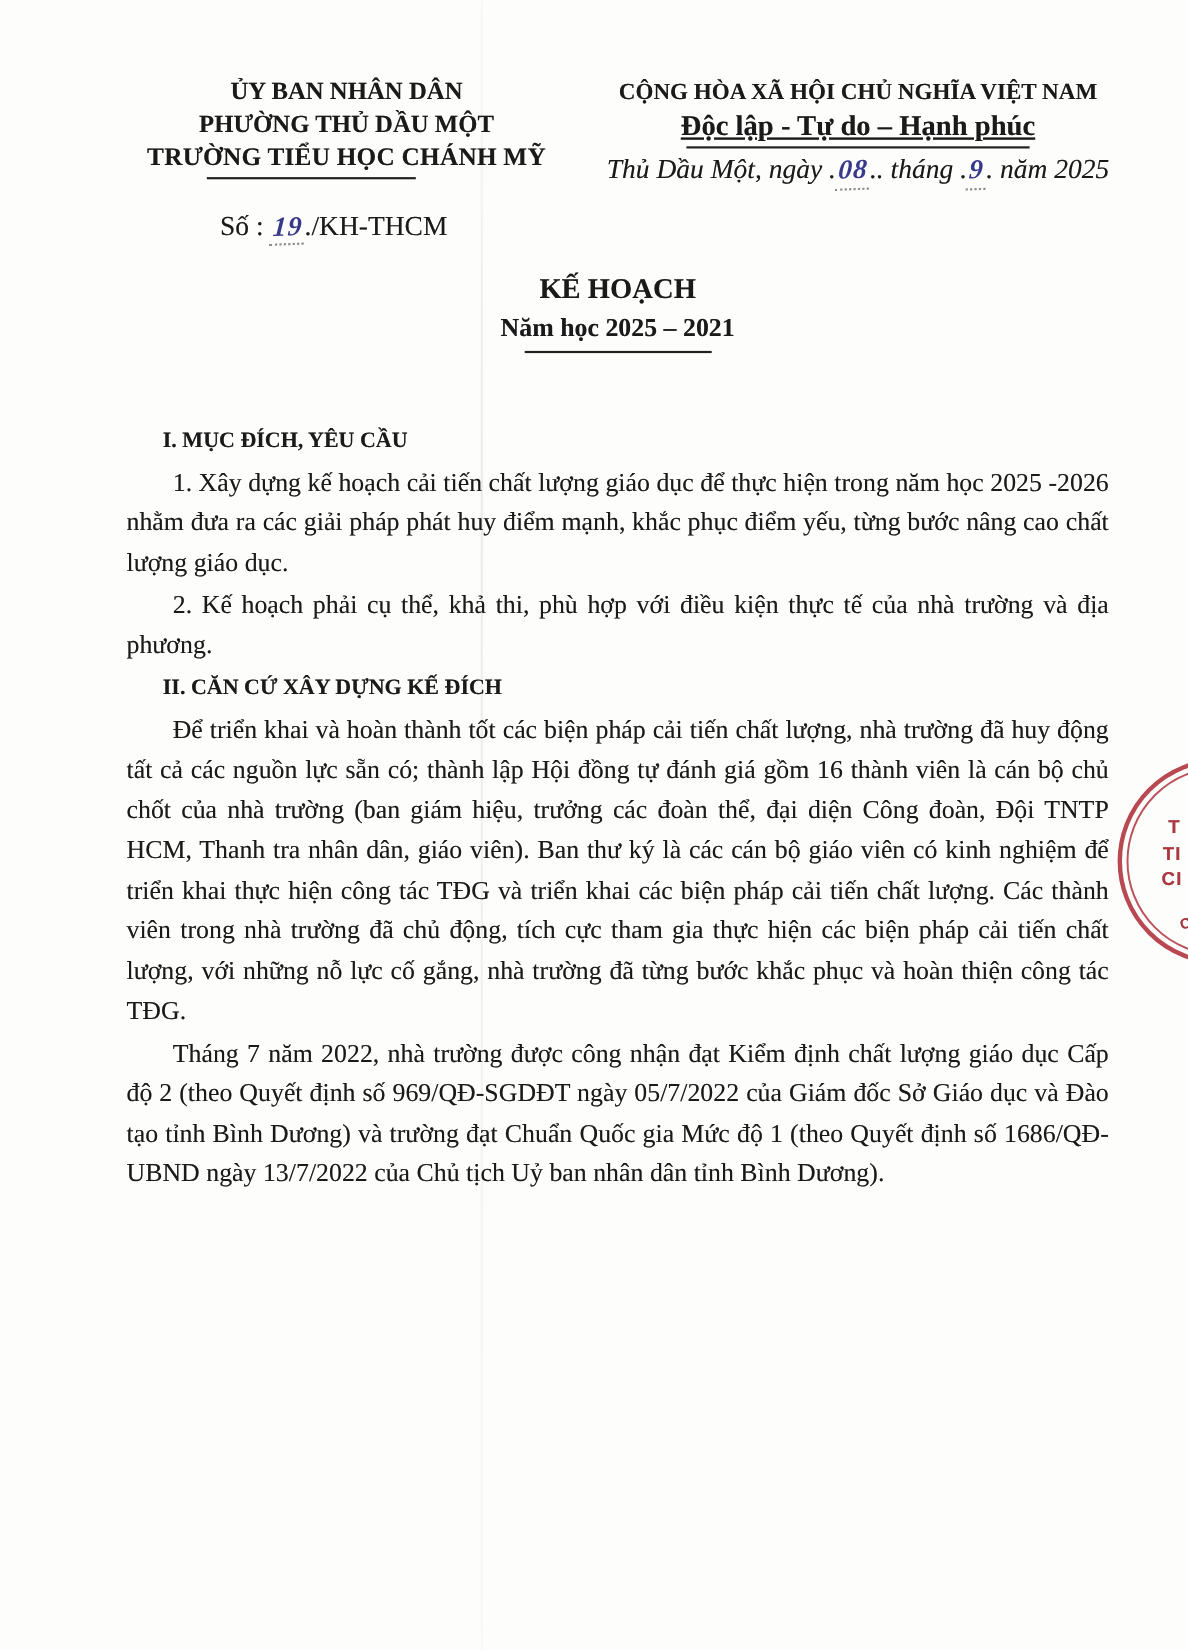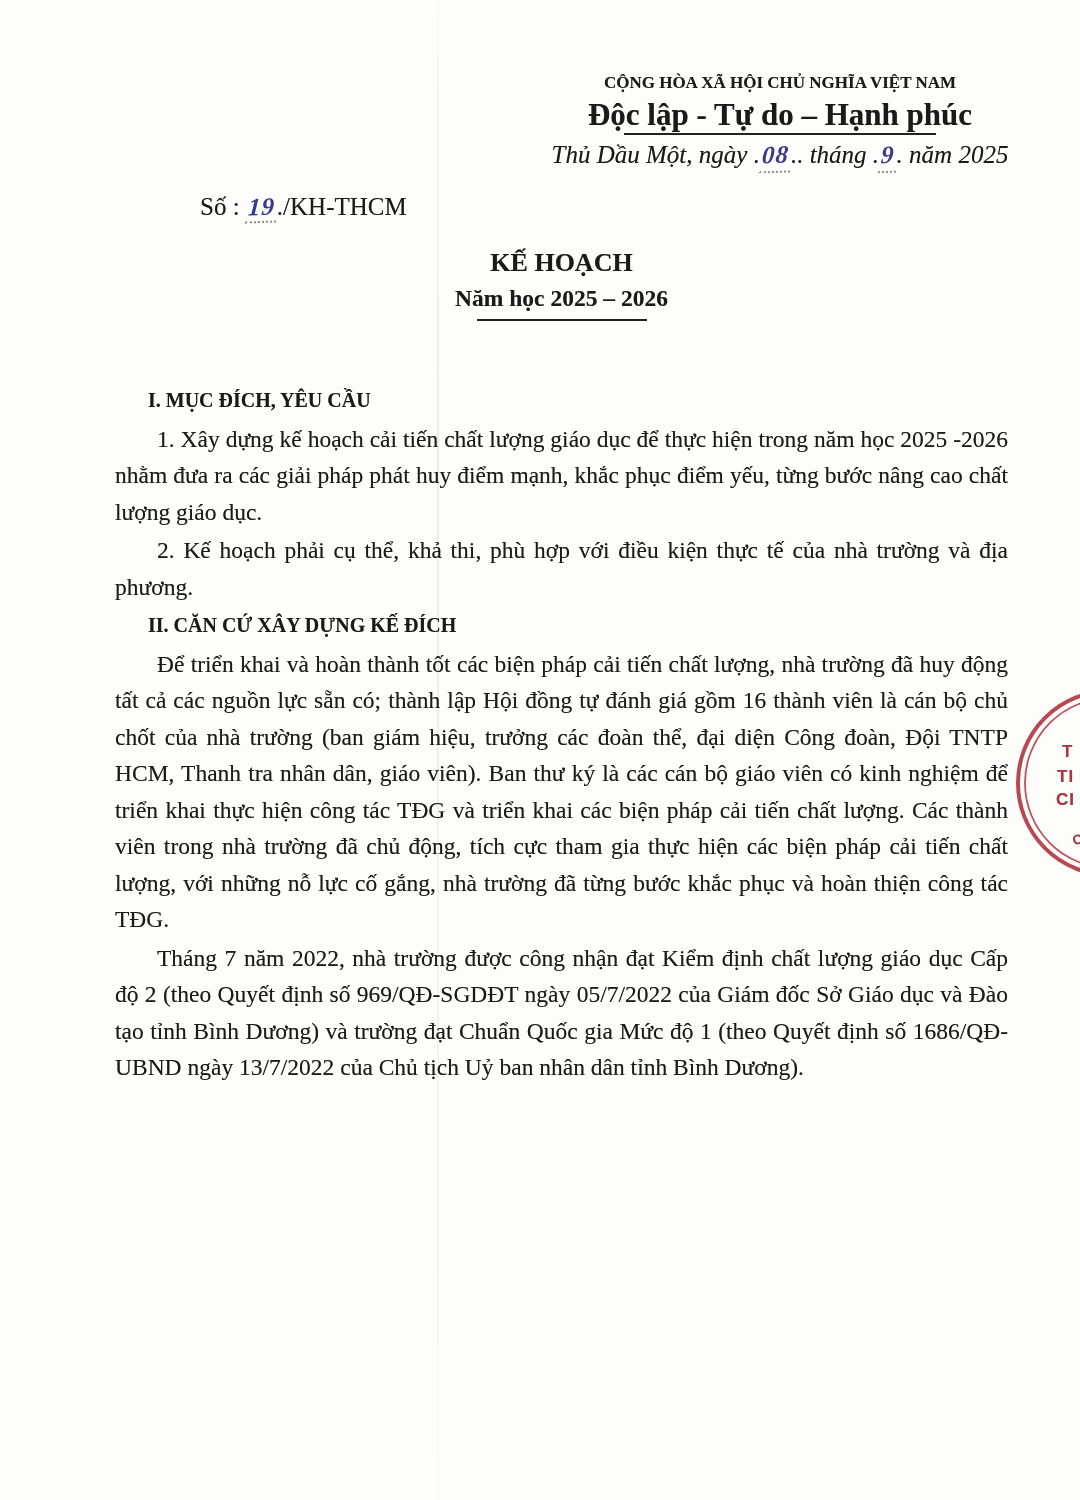--- a/index.html
+++ b/index.html
@@ -18,22 +18,22 @@
     background:linear-gradient(to bottom,rgba(0,0,0,.02),rgba(0,0,0,.07) 30%,rgba(0,0,0,.04) 70%,rgba(0,0,0,.02));
     pointer-events:none;
   }
   
   .hdr-left{position:absolute;top:68px;left:120px;width:390px;text-align:center;line-height:30px;}
   .hdr-left .l{font-weight:bold;font-size:22.5px;}
   .hdr-left .l3{font-size:23px;letter-spacing:.2px;}
   .ul-left{height:0;border-bottom:2.5px solid #222;width:190px;margin:3px 0 0 68px;}
   .doc-number{position:absolute;top:193px;left:200px;font-size:25px;white-space:nowrap;}
   .hdr-right{position:absolute;top:68px;left:545px;width:470px;text-align:center;}
-  .hdr-right .r1{font-weight:bold;font-size:17px;white-space:nowrap;line-height:30px;}
-  .hdr-right .r2{font-weight:bold;font-size:31px;white-space:nowrap;line-height:34px;}
+  .hdr-right .r1{font-weight:bold;font-size:21px;white-space:nowrap;line-height:30px;}
+  .hdr-right .r2{font-weight:bold;font-size:26px;white-space:nowrap;line-height:34px;text-decoration:underline;}
   .ul-right{height:0;border-bottom:2.5px solid #222;width:312px;margin:1px auto 4px auto;}
   .date-line{font-style:italic;font-size:25px;white-space:nowrap;line-height:32px;}
   .handwritten{
     color:#39398b;font-style:italic;font-weight:600;letter-spacing:1px;
     display:inline-block;transform:skewX(-6deg) rotate(-2deg);
     border-bottom:2px dotted rgba(50,50,50,.55);padding:0 2px;
     text-shadow:none;
   }
   
   .title-block{position:absolute;top:245px;left:115px;width:893px;text-align:center;line-height:35.5px;}
@@ -57,37 +57,43 @@
   .stamp-ring{fill:#b0353f;font-weight:bold;font-family:"Liberation Sans","DejaVu Sans",sans-serif;}
   .stamp-inner{fill:#b0353f;font-weight:bold;font-family:"Liberation Sans","DejaVu Sans",sans-serif;font-size:17px;letter-spacing:1px;}
 </style>
 </head>
 <body>
 
 <div class="page">
 
   <div class="crease"></div>
 
+  <div class="hdr-left">
+    <div class="l">ỦY BAN NHÂN DÂN</div>
+    <div class="l">PHƯỜNG THỦ DẦU MỘT</div>
+    <div class="l l3">TRƯỜNG TIỂU HỌC CHÁNH MỸ</div>
+    <div class="ul-left"></div>
+  </div>
 
   <div class="doc-number">
     <span>Số : </span><span class="handwritten">19</span><span>./KH-THCM</span>
   </div>
 
   <div class="hdr-right">
     <div class="r1">CỘNG HÒA XÃ HỘI CHỦ NGHĨA VIỆT NAM</div>
     <div class="r2">Độc lập - Tự do – Hạnh phúc</div>
     <div class="ul-right"></div>
     <div class="date-line">
       <span>Thủ Dầu Một, ngày .</span><span class="handwritten">08</span><span>.. tháng .</span><span class="handwritten">9</span><span>. năm 2025</span>
     </div>
   </div>
 
   <div class="title-block">
     <div class="t1">KẾ HOẠCH</div>
-    <div class="t3">Năm học 2025 – 2026</div>
+    <div class="t3">Năm học 2025 – 2021</div>
     <div class="ul-title"></div>
   </div>
 
   <div class="body-text">
     <h2>I. MỤC ĐÍCH, YÊU CẦU</h2>
     <p>1. Xây dựng kế hoạch cải tiến chất lượng giáo dục để thực hiện trong năm học 2025 -2026 nhằm đưa ra các giải pháp phát huy điểm mạnh, khắc phục điểm yếu, từng bước nâng cao chất lượng giáo dục.</p>
     <p>2. Kế hoạch phải cụ thể, khả thi, phù hợp với điều kiện thực tế của nhà trường và địa phương.</p>
     <h2>II. CĂN CỨ XÂY DỰNG KẾ ĐÍCH</h2>
     <p>Để triển khai và hoàn thành tốt các biện pháp cải tiến chất lượng, nhà trường đã huy động tất cả các nguồn lực sẵn có; thành lập Hội đồng tự đánh giá gồm 16 thành viên là cán bộ chủ chốt của nhà trường (ban giám hiệu, trưởng các đoàn thể, đại diện Công đoàn, Đội TNTP HCM, Thanh tra nhân dân, giáo viên). Ban thư ký là các cán bộ giáo viên có kinh nghiệm để triển khai thực hiện công tác TĐG và triển khai các biện pháp cải tiến chất lượng. Các thành viên trong nhà trường đã chủ động, tích cực tham gia thực hiện các biện pháp cải tiến chất lượng, với những nỗ lực cố gắng, nhà trường đã từng bước khắc phục và hoàn thiện công tác TĐG.</p>
     <p>Tháng 7 năm 2022, nhà trường được công nhận đạt Kiểm định chất lượng giáo dục Cấp độ 2 (theo Quyết định số 969/QĐ-SGDĐT ngày 05/7/2022 của Giám đốc Sở Giáo dục và Đào tạo tỉnh Bình Dương) và trường đạt Chuẩn Quốc gia Mức độ 1 (theo Quyết định số 1686/QĐ-UBND ngày 13/7/2022 của Chủ tịch Uỷ ban nhân dân tỉnh Bình Dương).</p>

